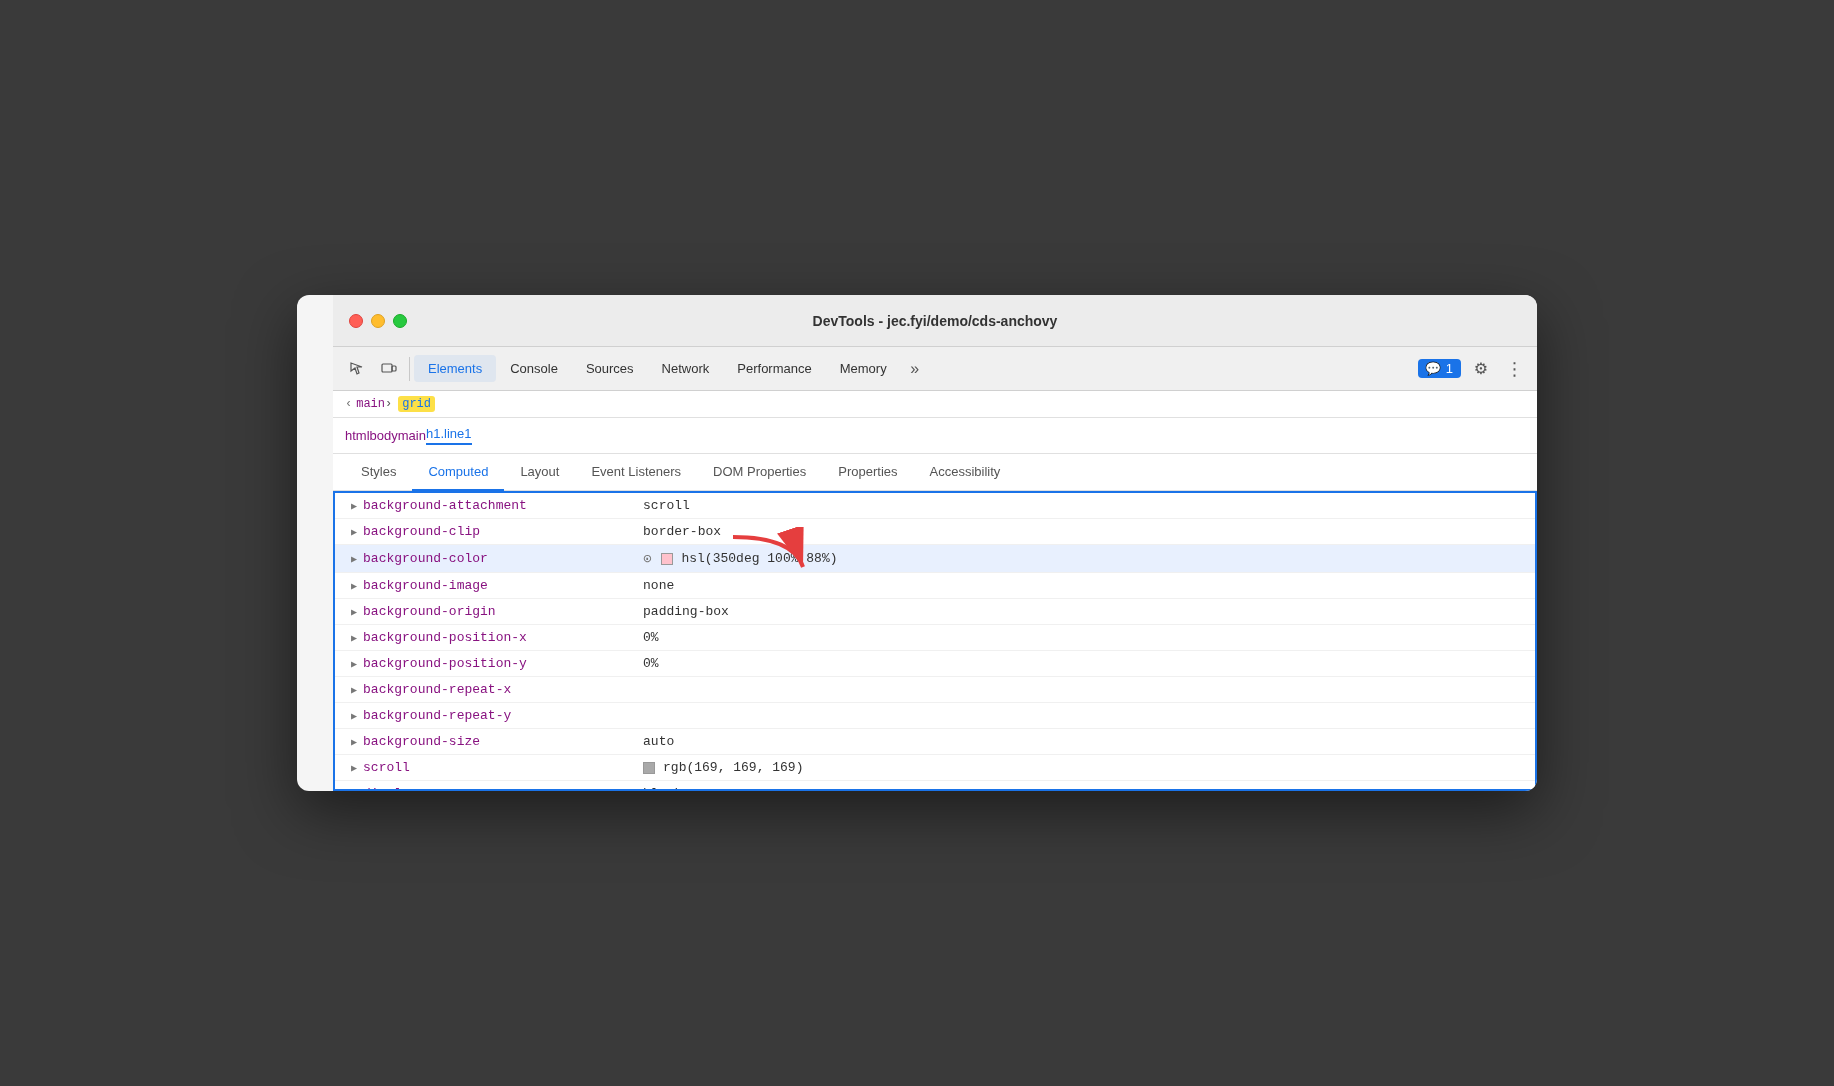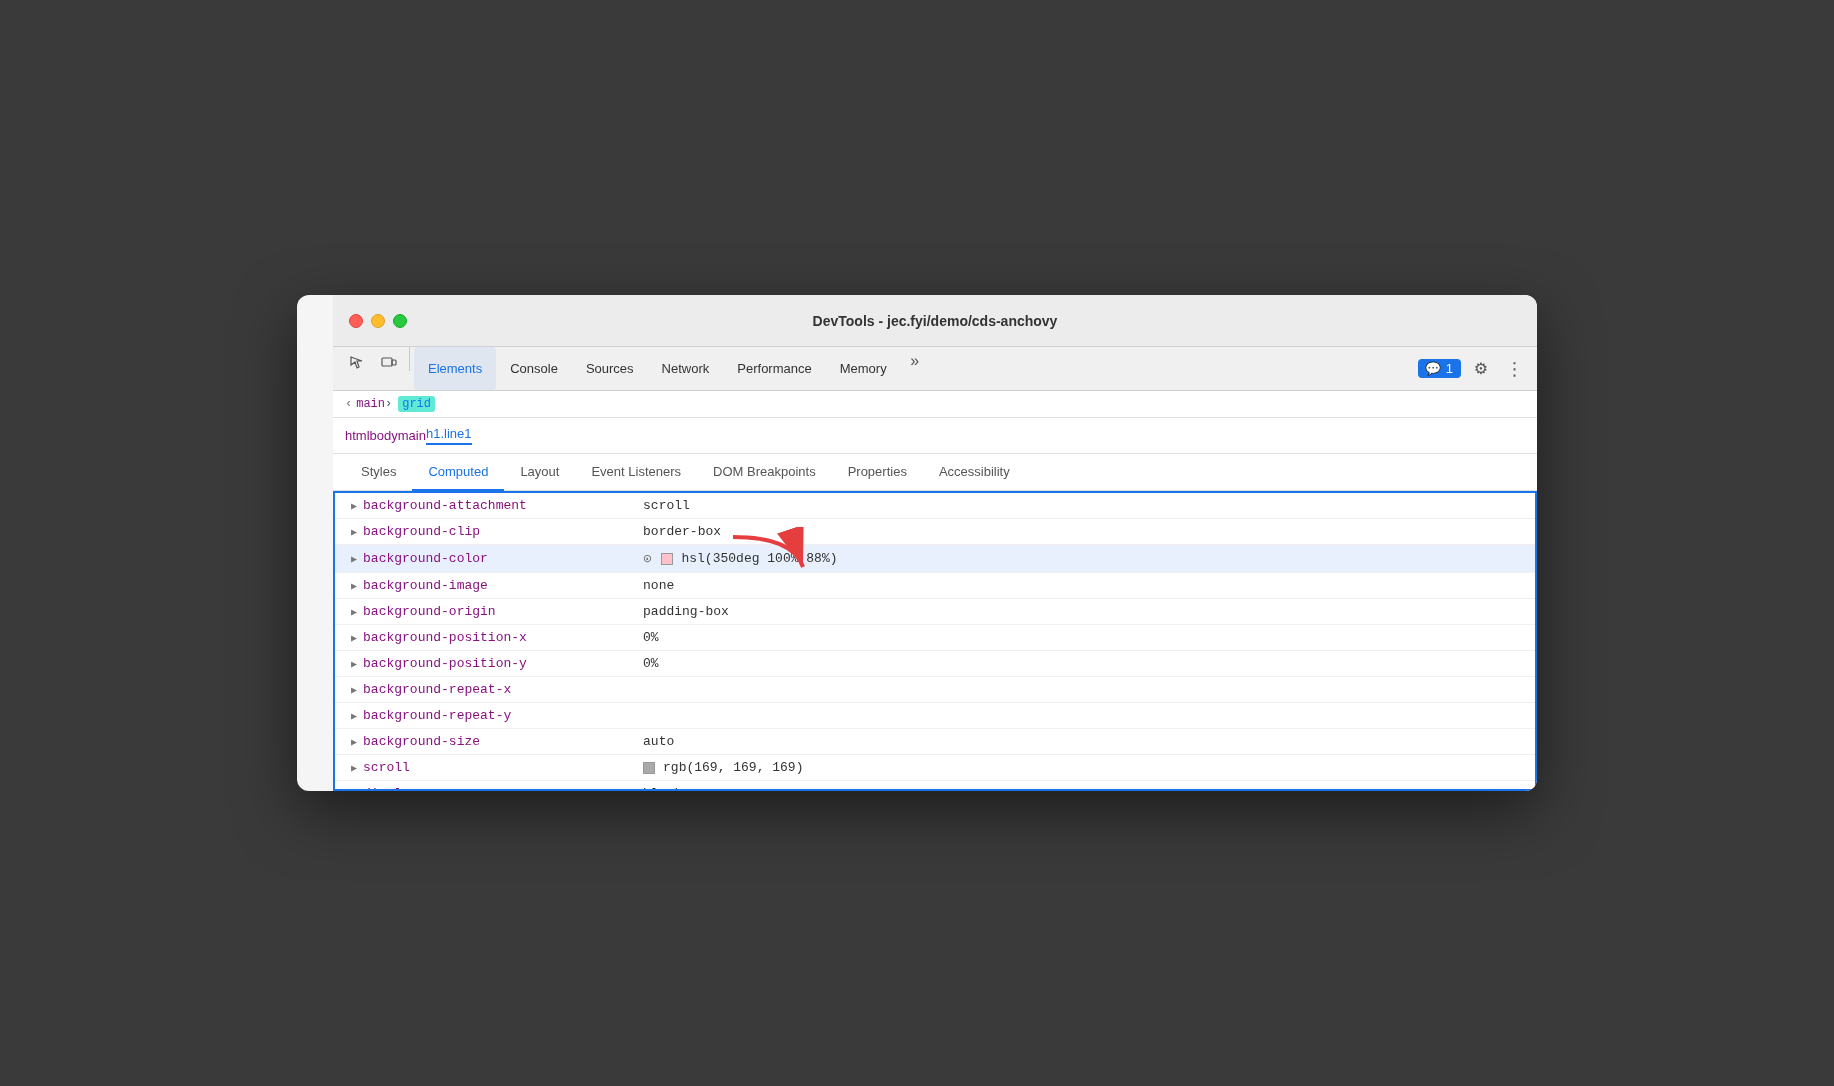--- a/index.html
+++ b/index.html
@@ -48,20 +48,21 @@
       transform: translateX(-50%);
       font-size: 14px;
       font-weight: 600;
       color: #333;
     }
     
     .toolbar {
       background: #f0f0f0;
       border-bottom: 1px solid #d0d0d0;
       display: flex;
+      align-items: center;
       height: 44px;
       padding: 0 8px;
       gap: 0;
     }
     .toolbar-icon-btn {
       width: 32px;
       height: 32px;
       border: none;
       background: transparent;
       border-radius: 4px;
@@ -153,21 +154,21 @@
     }
     .breadcrumb-item .arrow {
       color: #777;
       margin-right: 4px;
     }
     .breadcrumb-tag {
       color: #881280;
     }
     .breadcrumb-class {
       color: #1a73e8;
-      background: #5eead4;
+      background: #fde047;
       border-radius: 3px;
       padding: 1px 4px;
     }
     
     .element-nav {
       background: white;
       padding: 8px 12px;
       border-bottom: 1px solid #e0e0e0;
       display: flex;
       align-items: center;
@@ -376,21 +377,21 @@
     <span class="element-nav-item">main</span>
     <span class="element-nav-sep"> </span>
     <span class="element-nav-item active">h1.line1</span>
   </div>
 
   <div class="panel-tabs">
     <div class="panel-tab">Styles</div>
     <div class="panel-tab active">Computed</div>
     <div class="panel-tab">Layout</div>
     <div class="panel-tab">Event Listeners</div>
-    <div class="panel-tab">DOM Breakpoints</div>
+    <div class="panel-tab">DOM Properties</div>
     <div class="panel-tab">Properties</div>
     <div class="panel-tab">Accessibility</div>
   </div>
 
 
   <div class="props-container" style="position:relative;">
 
     <div style="position:absolute; left:380px; top:36px; z-index:20; pointer-events:none;">
       <svg width="120" height="80" viewBox="0 0 120 80">
         <defs>

